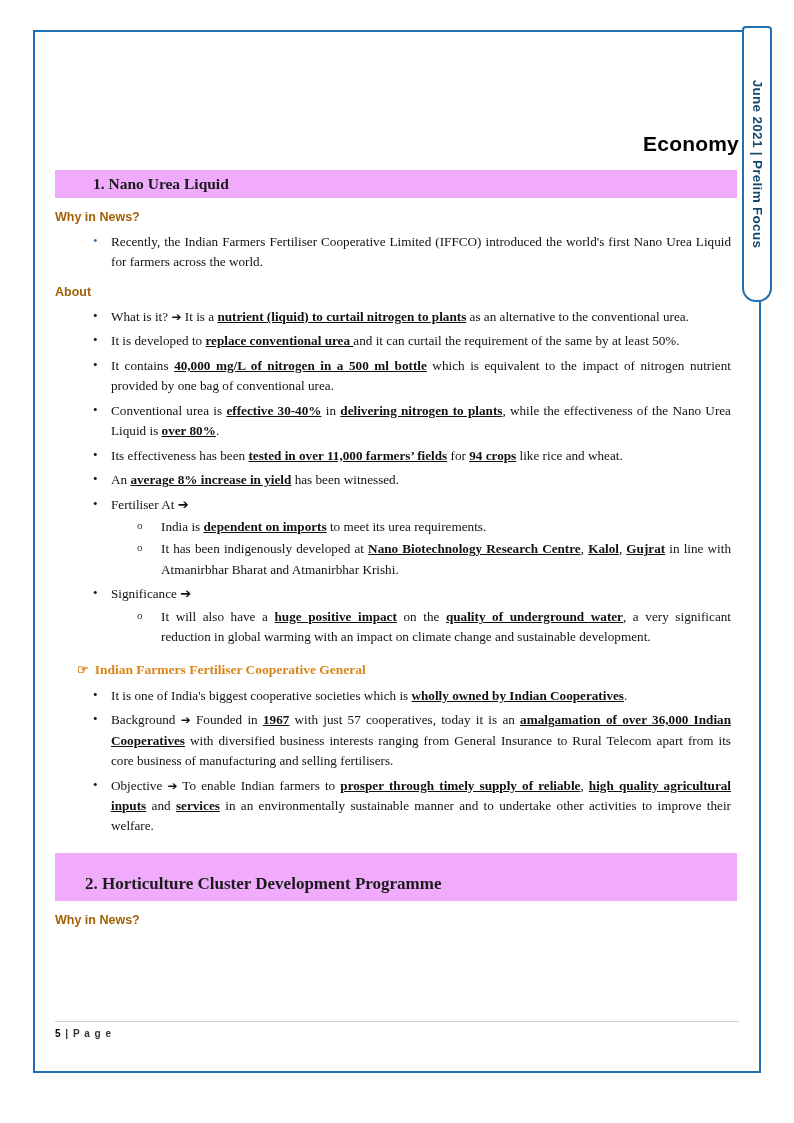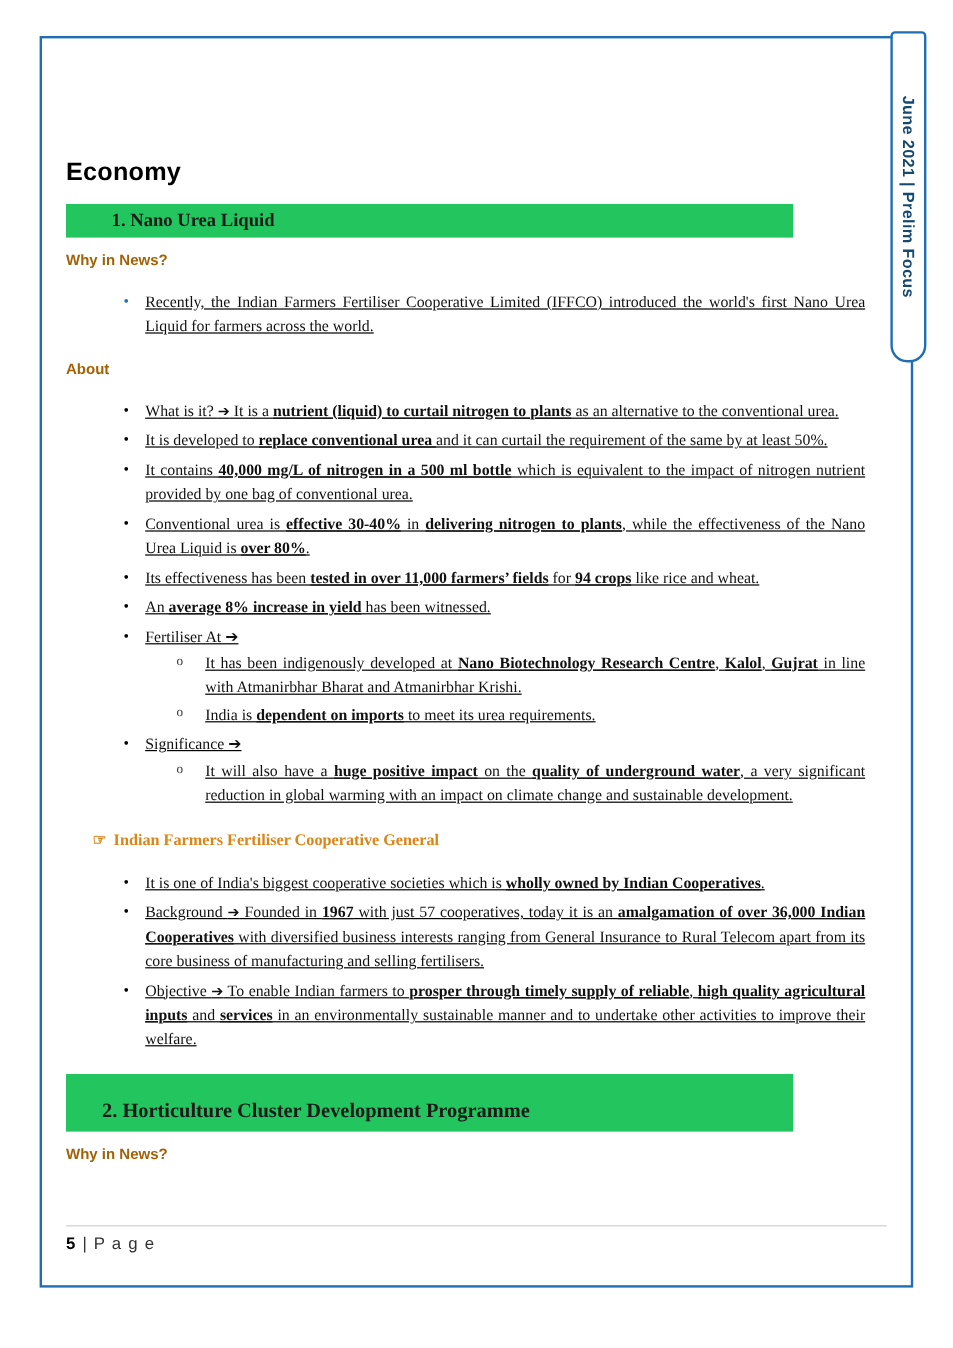--- a/index.html
+++ b/index.html
@@ -50,30 +50,31 @@
     left: 55px; top: 60px;
     width: 684px;
   }
   h1.doc-title {
     font-family: "Liberation Sans", sans-serif;
     font-size: 21px;
     font-weight: bold;
     color: #000000;
     margin: 72px 0 14px 0;
     letter-spacing: 0.2px;
+    text-align: right;
   }
   .section-bar {
-    background: #22c55e;
+    background: #f0abfc;
     padding: 5px 8px 5px 38px;
     margin: 0 0 8px 0;
     font-family: "Liberation Serif", serif;
     font-weight: bold;
     font-size: 15.5px;
     color: #1a1a1a;
-    width: 606px;
+    width: 682px;
   }
   .section-bar.big {
     font-size: 17px;
     padding: 21px 8px 7px 30px;
   }
   .subhead {
     font-family: "Liberation Sans", sans-serif;
     font-weight: bold;
     font-size: 12.5px;
     color: #a16207;
@@ -84,21 +85,21 @@
     font-weight: bold;
     font-size: 13.5px;
     color: #d98518;
     margin: 14px 0 6px 22px;
     display: flex;
     align-items: center;
     gap: 6px;
   }
   .hand-icon { font-size: 13px; color: #d98518; }
 
-  ul.bl { list-style: none; margin: 18px; padding: 0; text-decoration: underline; }
+  ul.bl { list-style: none; margin: 8px; padding: 0; }
   ul.bl > li {
     position: relative;
     padding-left: 48px;
     margin-bottom: 4px;
     font-size: 13.2px;
     line-height: 1.55;
     text-align: justify;
     color: #111111;
   }
   ul.bl > li::before {
@@ -132,23 +133,24 @@
   .footer-rule {
     position: absolute;
     left: 55px; top: 1021px;
     width: 684px; height: 1px;
     background: #cfcfcf;
   }
   .footer {
     position: absolute;
     left: 55px; top: 1028px;
     font-family: "Liberation Sans", sans-serif;
-    font-size: 14px;
+    font-size: 10px;
     color: #333;
     letter-spacing: 1px;
+    font-weight: bold;
   }
   .footer b { color: #000; }
 </style>
 </head>
 <body>
 
 <div class="page">
 
   <div class="frame"></div>
 
@@ -183,22 +185,22 @@
       </li>
       <li>
         <span>Its effectiveness has been <u class="ul">tested in over 11,000 farmers’ fields</u> for <u class="ul">94 crops</u> like rice and wheat.</span>
       </li>
       <li>
         <span>An <u class="ul">average 8% increase in yield</u> has been witnessed.</span>
       </li>
       <li>
         <span>Fertiliser At ➔</span>
         <ul class="sub">
+          <li>India is <u class="ul">dependent on imports</u> to meet its urea requirements.</li>
           <li>It has been indigenously developed at <u class="ul">Nano Biotechnology Research Centre</u>, <u class="ul">Kalol</u>, <u class="ul">Gujrat</u> in line with Atmanirbhar Bharat and Atmanirbhar Krishi.</li>
-          <li>India is <u class="ul">dependent on imports</u> to meet its urea requirements.</li>
         </ul>
       </li>
       <li>
         <span>Significance ➔</span>
         <ul class="sub">
           <li>It will also have a <u class="ul">huge positive impact</u> on the <u class="ul">quality of underground water</u>, a very significant reduction in global warming with an impact on climate change and sustainable development.</li>
         </ul>
       </li>
     </ul>
 

